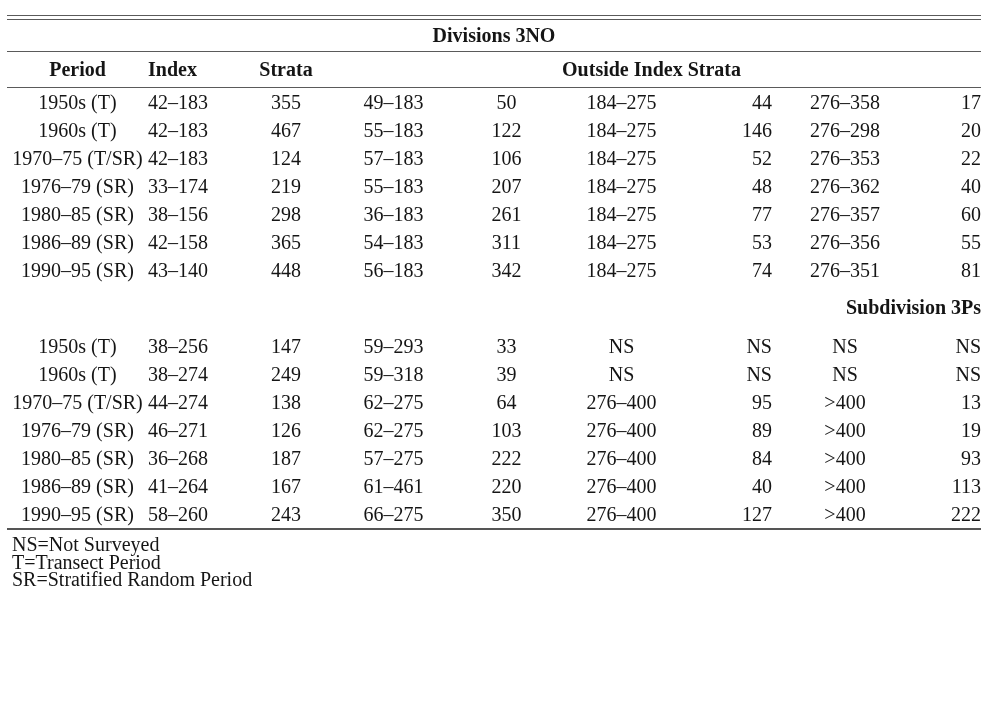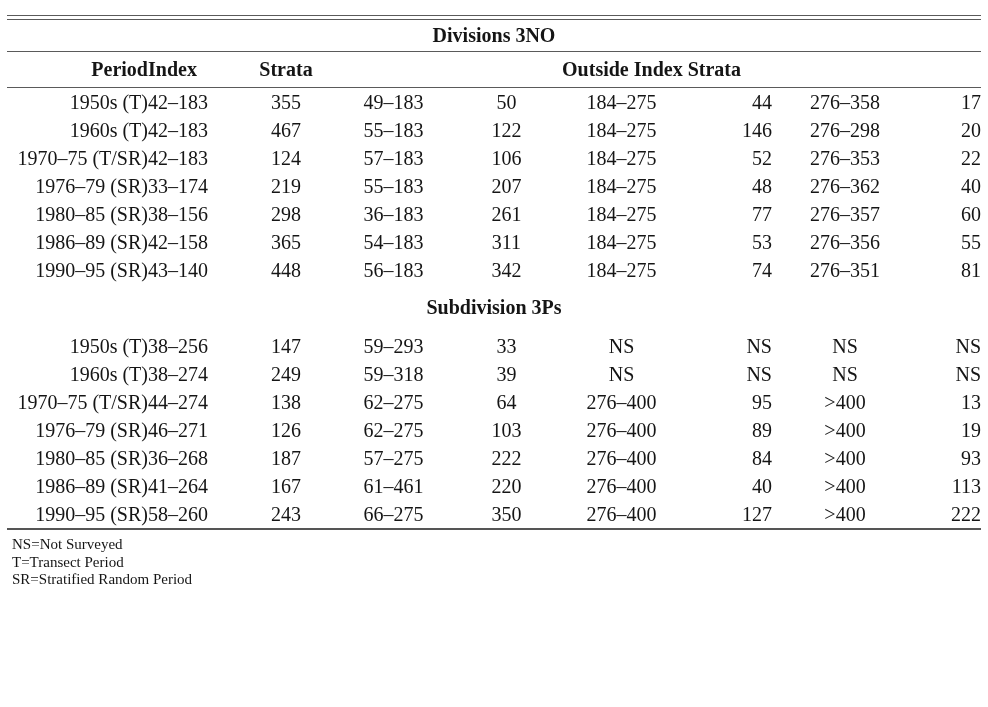--- a/index.html
+++ b/index.html
@@ -35,38 +35,38 @@
   }
   tr.sub-head th {
     font-weight:normal; padding:7px 0;
     border-bottom:2.2px solid #4a4a4a;
   }
   tr.sub-head .wrap { display:inline-block; width:84px; text-align:left; }
 
   tbody.rows td { padding:4.5px 0; }
 
   tr.section-row-2 td {
-    text-align:center; font-weight:bold;
+    text-align:right; font-weight:bold;
     padding:14px 0 15px 0;
   }
 
   
-  .c0 { text-align:right;  padding-left:7px; }
+  .c0 { text-align:center;  padding-left:7px; }
   .c1 { text-align:left; }
   .c2 { text-align:center; }
   .c3 { text-align:center; }
   .c4 { text-align:center; padding-right:10px; }
   .c5 { text-align:center; }
   .c6 { text-align:right; padding-right:17px; }
   .c7 { text-align:center; }
   .c8 { text-align:right; padding-right:8px; }
 
   th.outside-head { text-align:center; padding-left:88px; }
 
-  .footnotes { margin:6px 0 0 12px; font-size:15px; line-height:17.5px; }
+  .footnotes { margin:6px 0 0 12px; font-size:20px; line-height:17.5px; }
 </style>
 </head>
 <body>
 
 <div class="page">
 
 
   <div class="rule-top-1"></div>
   <div class="rule-top-2"></div>
 

